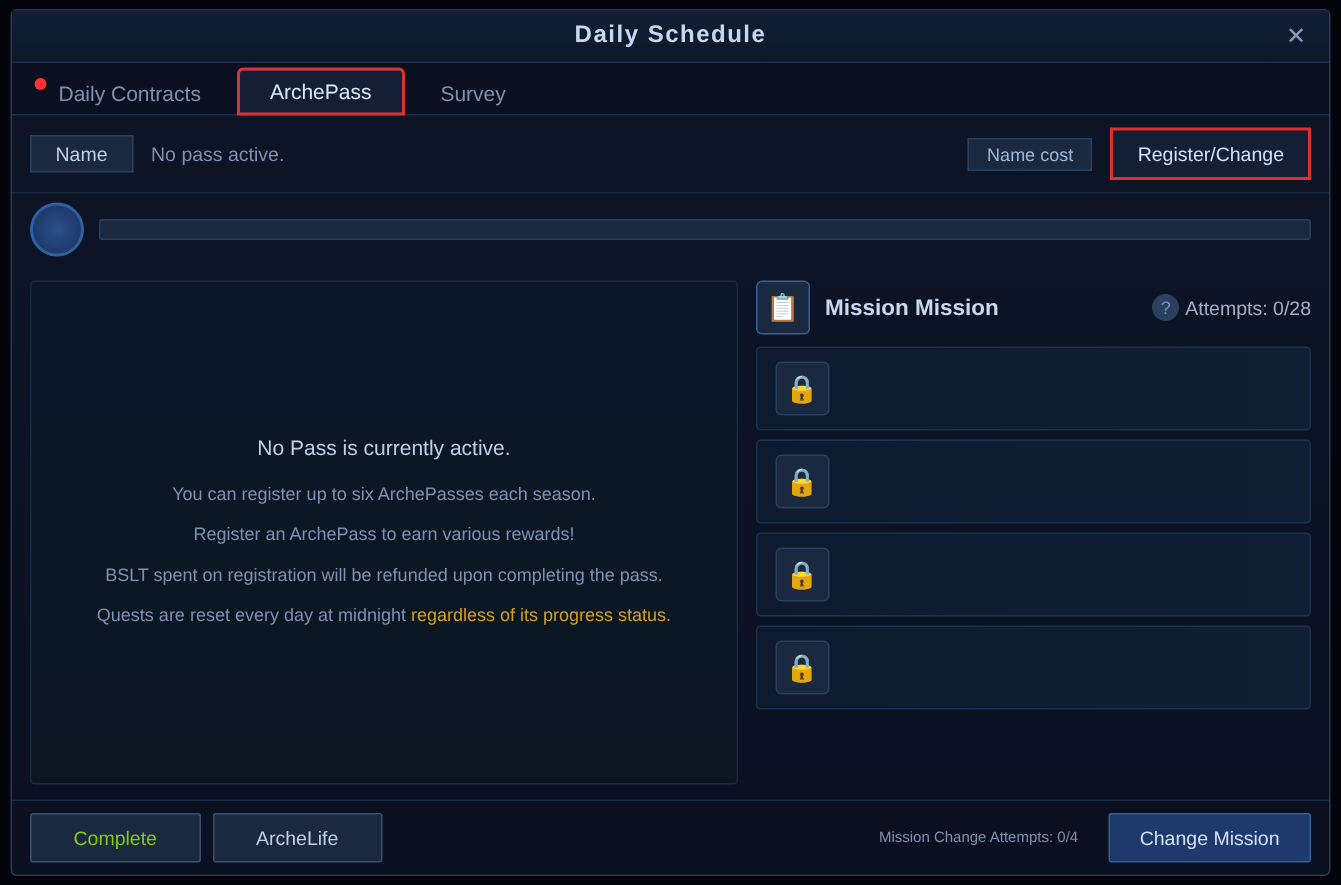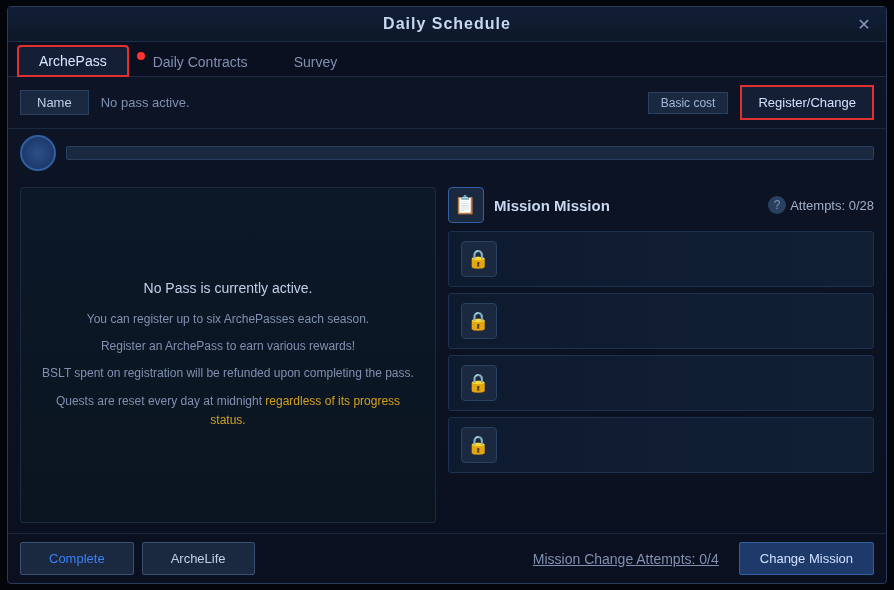--- a/index.html
+++ b/index.html
@@ -184,30 +184,30 @@
 
     .main-content {
       display: flex;
       flex: 1;
       gap: 0;
       padding: 10px 12px;
       overflow: hidden;
     }
 
     .left-panel {
-      width: 416px;
+      width: 472px;
       background: linear-gradient(180deg, #0c1828 0%, #0a1520 100%);
       border: 1px solid #1a2a40;
       border-radius: 3px;
       display: flex;
       flex-direction: column;
       align-items: center;
       justify-content: center;
       padding: 20px;
-      text-align: center;
+      text-align: left;
       gap: 8px;
     }
 
     .left-panel .main-msg {
       font-size: 14px;
       color: #c0d0e8;
       margin-bottom: 6px;
     }
 
     .left-panel .sub-msg {
@@ -315,35 +315,34 @@
     .footer-btn {
       padding: 8px 28px;
       font-size: 13px;
       cursor: pointer;
       border-radius: 2px;
     }
 
     .footer-btn.complete {
       background: #1a2840;
       border: 1px solid #3a5070;
-      color: #3b82f6;
+      color: #84cc16;
     }
 
     .footer-btn.archelife {
       background: #1a2840;
       border: 1px solid #3a5070;
       color: #c0d0e8;
     }
 
     .change-attempts {
       margin-left: auto;
-      font-size: 14px;
+      font-size: 10px;
       color: #8090b0;
       margin-right: 12px;
-      text-decoration: underline;
     }
 
     .change-mission-btn {
       padding: 8px 20px;
       font-size: 13px;
       cursor: pointer;
       background: #1e3a6a;
       border: 1px solid #3060a0;
       color: #d0e0ff;
       border-radius: 2px;
@@ -354,36 +353,36 @@
 
 <div class="overlay">
   <div class="dialog">
 
     <div class="title-bar">
       <span class="title">Daily Schedule</span>
       <div class="close-btn">✕</div>
     </div>
 
     <div class="tabs">
+      <div class="tab notification">
+        <span>Daily Contracts</span>
+      </div>
       <div class="tab active">
         <span>ArchePass</span>
-      </div>
-      <div class="tab notification">
-        <span>Daily Contracts</span>
       </div>
       <div class="tab">
         <span>Survey</span>
       </div>
     </div>
 
     <div class="header-row">
       <div class="name-label">Name</div>
       <span class="no-pass-text">No pass active.</span>
       <div class="cost-group">
-        <div class="cost-btn">Basic cost</div>
+        <div class="cost-btn">Name cost</div>
       </div>
       <button class="register-btn">Register/Change</button>
     </div>
 
     <div class="progress-row">
       <div class="avatar-circle"></div>
       <div class="progress-bar-outer">
         <div class="progress-bar-inner" style="width: 0%"></div>
       </div>
     </div>

